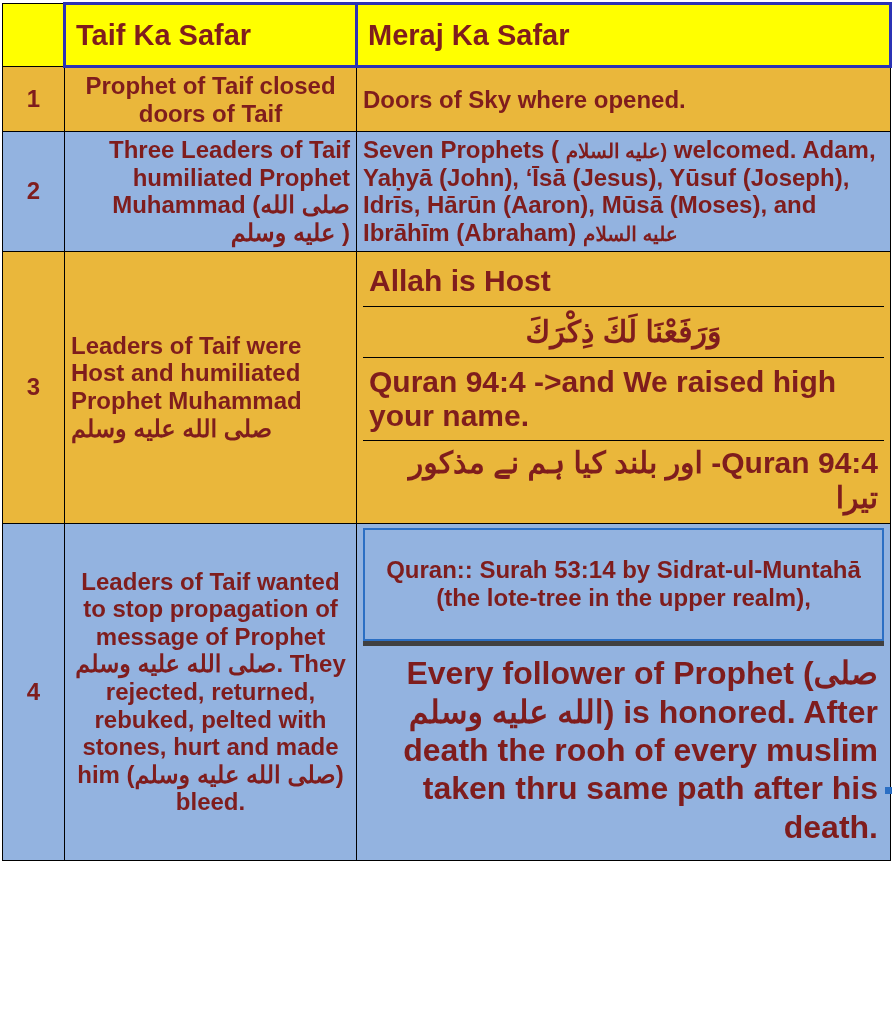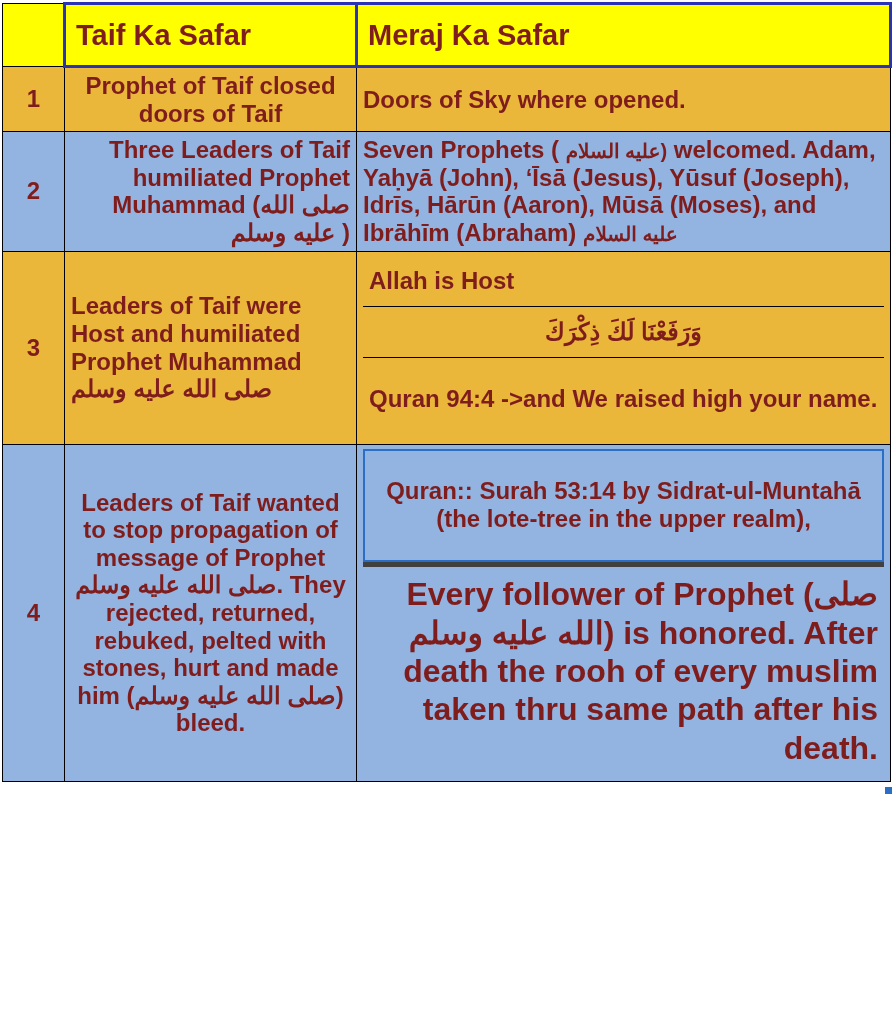--- a/index.html
+++ b/index.html
@@ -88,21 +88,21 @@
     width: 100%;
     table-layout: fixed;
   }
   table.sub td {
     border: 1px solid #000000;
     border-left: none;
     border-right: none;
     background: #eab73b;
     padding: 4px 6px;
     font-weight: bold;
-    font-size: 24px;
+    font-size: 30px;
   }
   table.sub tr:first-child td { border-top: none; }
   table.sub tr:last-child td { border-bottom: none; }
   td.nopad { padding: 0; }
 
   
   .quran-box {
     border: 2px solid #2b6fc4;
     background: #93b3e0;
     text-align: center;
@@ -166,20 +166,23 @@
             <tbody>
               <tr>
                 <td style="height:42px;">Allah is Host</td>
               </tr>
               <tr>
                 <td class="rtl" style="height:42px;text-align:center;">وَرَفَعْنَا لَكَ ذِكْرَكَ</td>
               </tr>
               <tr>
                 <td style="height:74px;margin-left:32px;">Quran 94:4 -&gt;and We raised high your name.</td>
               </tr>
+              <tr>
+                <td class="rtl-small" style="height:64px;">Quran 94:4- اور بلند کیا ہم نے مذکور تیرا</td>
+              </tr>
             </tbody>
           </table>
         </td>
       </tr>
 
       <tr>
         <td class="blue num">4</td>
         <td class="blue txt-left">Leaders of Taif wanted to stop propagation of message of Prophet صلى الله عليه وسلم. They rejected, returned, rebuked, pelted with stones, hurt and made him (صلى الله عليه وسلم) bleed.</td>
         <td class="blue nopad">
           <div class="quran-box">Quran:: Surah 53:14 by Sidrat-ul-Muntahā (the lote-tree in the upper realm),</div>

